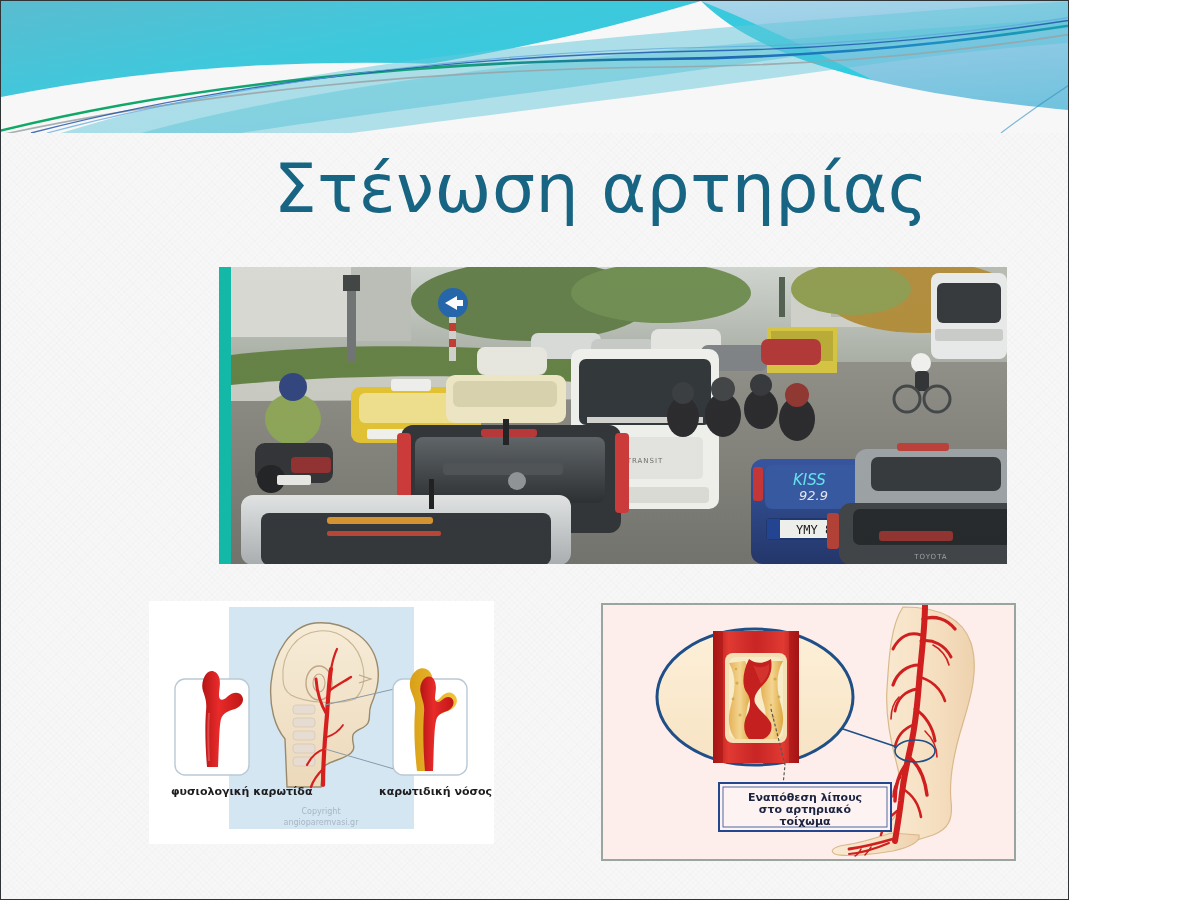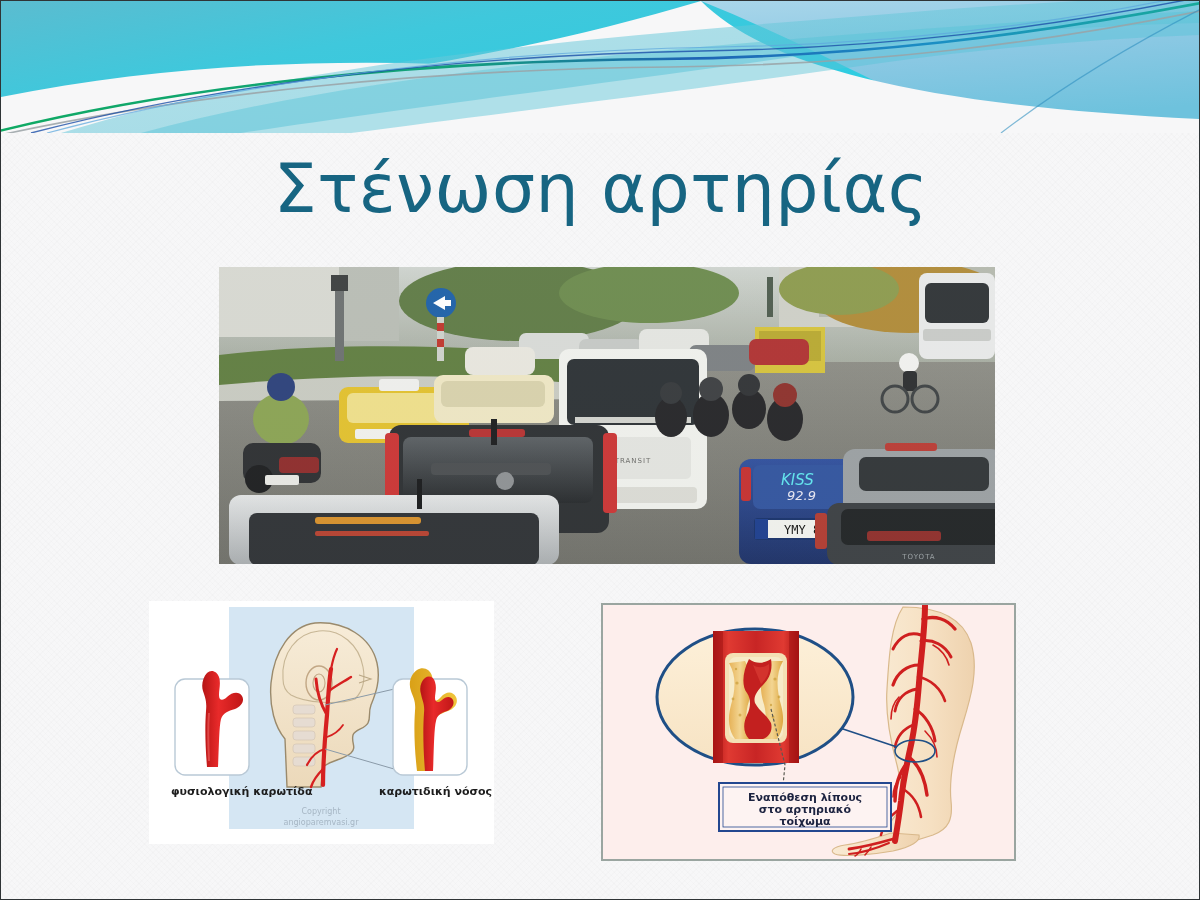--- a/index.html
+++ b/index.html
@@ -1,21 +1,21 @@
 <!DOCTYPE html>
 <html><head>
 <meta charset="utf-8">
 <title>Στένωση αρτηρίας</title>
 <style>
   html,body{margin:0;padding:0;background:#fff;}
   body{font-family:"DejaVu Sans","Liberation Sans",sans-serif;}
 
   .slide{
     position:relative;
-    width:1200px;height:900px;
+    width:1069px;height:900px;
     overflow:hidden;
     background:#f7f7f8;
     border:1px solid #2f3436;
     box-sizing:border-box;
   }
   
   .slide-texture{
     position:absolute;inset:0;
     background-image:
       repeating-linear-gradient(45deg, rgba(0,0,0,.012) 0 1px, transparent 1px 4px),
@@ -35,21 +35,21 @@
     line-height:1.12;
     font-weight:400;
     color:#176582;
     letter-spacing:.5px;
     white-space:nowrap;
   }
 
   
   .photo{
     position:absolute;left:218px;top:266px;width:776px;height:297px;
-    overflow:hidden;background:#14b8a6;
+    overflow:hidden;background:#14b8a6;padding-left:12px;
   }
   .photo svg{display:block;width:776px;height:297px;}
 
   
   .fig-carotid{
     position:absolute;left:148px;top:600px;width:345px;height:243px;
     overflow:hidden;background:#86efac;
   }
   .fig-carotid svg{display:block;width:345px;height:243px;}
 

